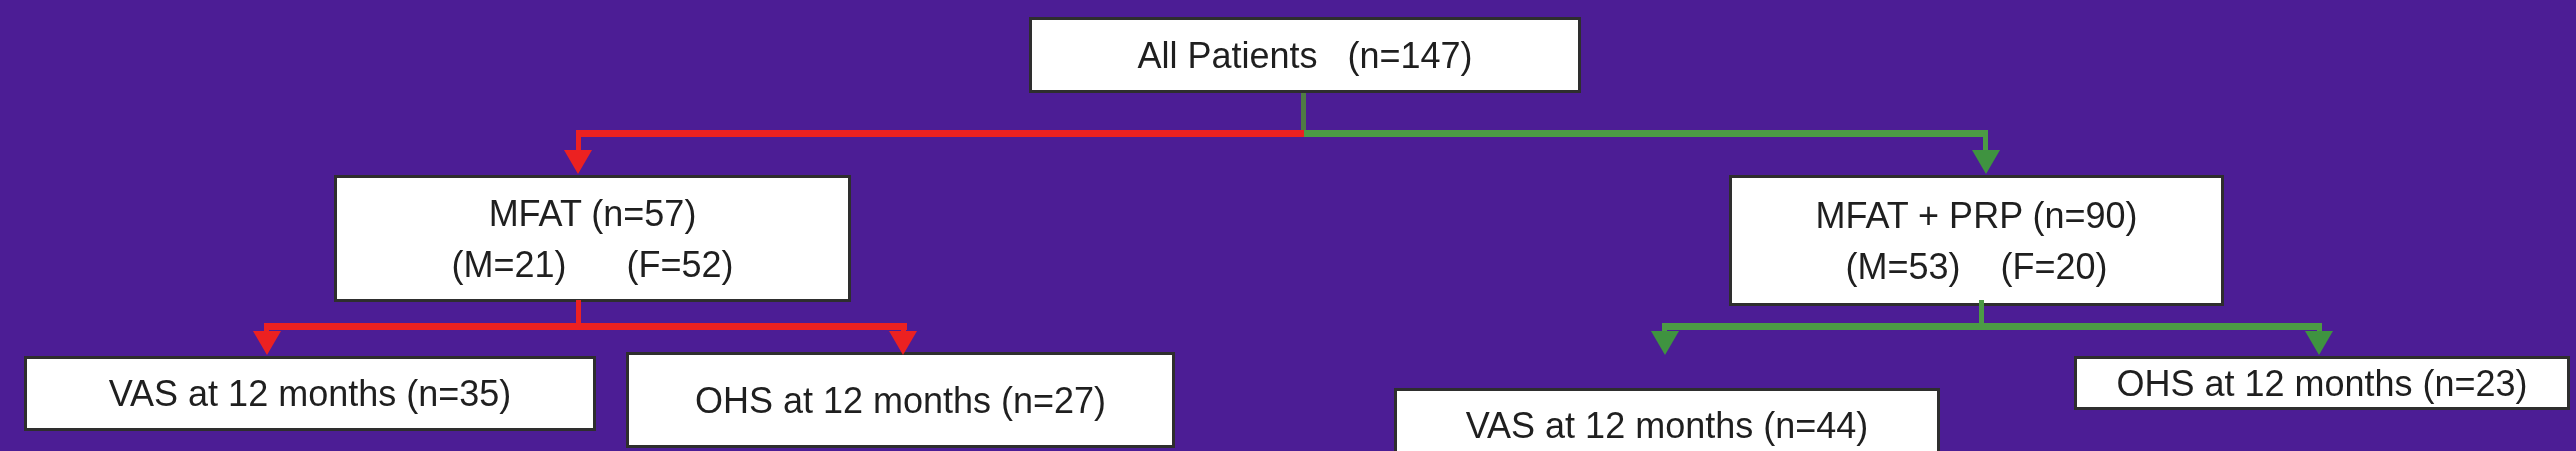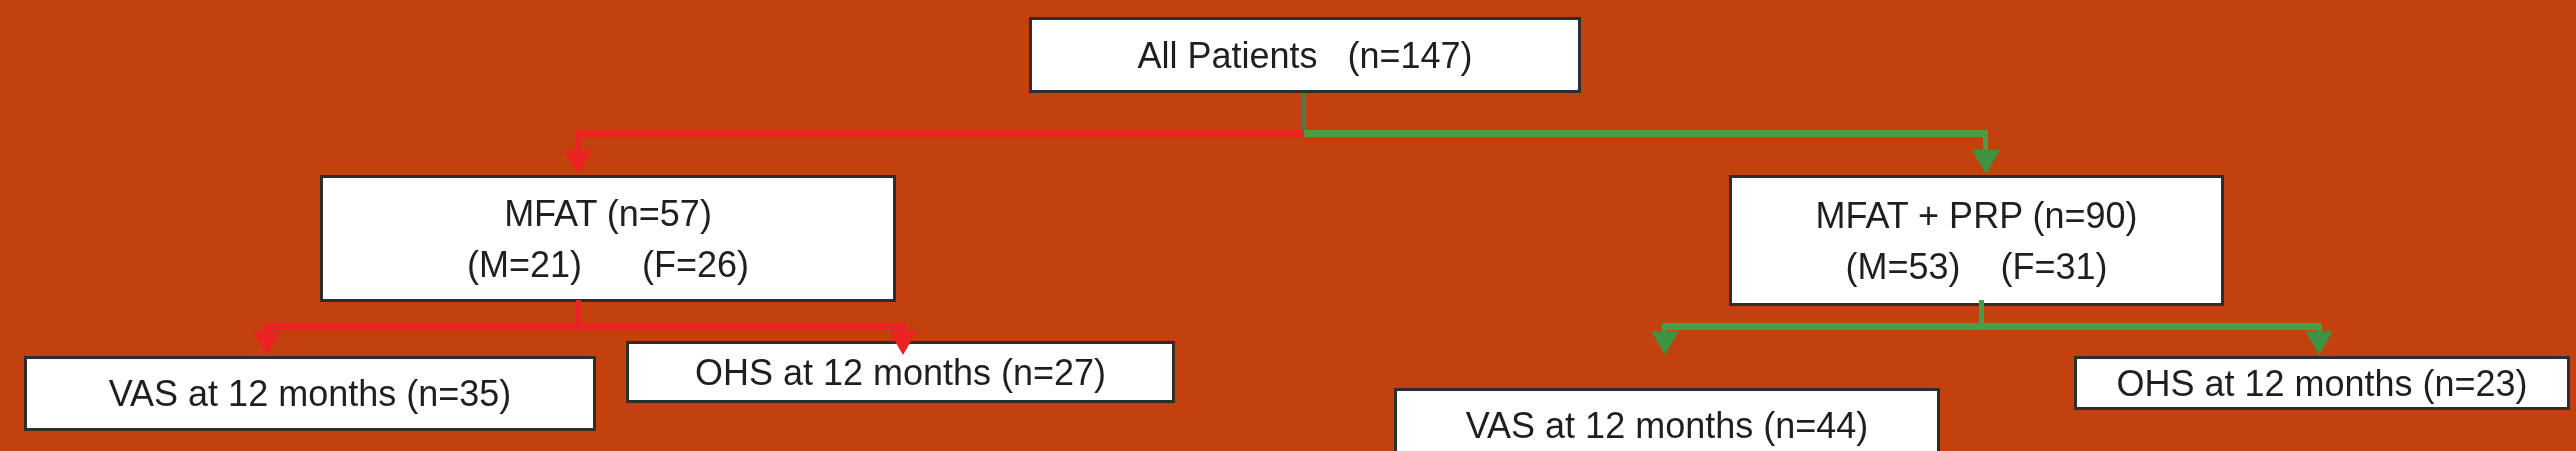--- a/index.html
+++ b/index.html
@@ -4,21 +4,21 @@
 <style>
   html, body {
     margin: 0;
     padding: 0;
     background: #ffffff;
   }
   .stage {
     position: relative;
     width: 2576px;
     height: 452px;
-    background: #c2410c;
+    background: #4c1d95;
     font-family: "Liberation Sans", sans-serif;
     color: #1f1f1f;
     overflow: hidden;
   }
   .node {
     position: absolute;
     box-sizing: border-box;
     border: 3px solid #2e2e2e;
     background: #ffffff;
     display: flex;
@@ -48,24 +48,24 @@
     border-left: 14px solid transparent;
     border-right: 14px solid transparent;
     border-top-width: 24.6px;
     border-top-style: solid;
   }
   .arrow-red   { border-top-color: #ec2121; }
   .arrow-green { border-top-color: #3f9340; }
 
   
   #box-root     { left: 1029px; top: 17px;  width: 552px; height: 76px; }
-  #box-mfat     { left: 320px;  top: 175px; width: 576px; height: 127px; }
+  #box-mfat     { left: 334px;  top: 175px; width: 517px; height: 127px; }
   #box-mfatprp  { left: 1729px; top: 175px; width: 495px; height: 131px; }
   #box-vas35    { left: 24px;   top: 356px; width: 572px; height: 75px; }
-  #box-ohs27    { left: 626px;  top: 341px; width: 549px; height: 62px; }
+  #box-ohs27    { left: 626px;  top: 352px; width: 549px; height: 96px; }
   #box-vas44    { left: 1394px; top: 356px; width: 546px; height: 75px; margin-top: 32px; }
   #box-ohs23    { left: 2074px; top: 356px; width: 496px; height: 54px; }
 
   
   
   #stub-root        { left: 1301px; top: 93px; height: 40px; }
   #l1-red-h         { left: 578px;  top: 130px; width: 726px; }
   #l1-green-h       { left: 1304px; top: 130px; width: 684px; }
   #l1-red-v         { left: 576px;  top: 130px; height: 25px; }
   #l1-green-v       { left: 1983px; top: 130px; height: 25px; }
@@ -92,26 +92,26 @@
 <body>
 
 <div class="stage">
 
   <div class="node" id="box-root">
     <div class="lbl">All Patients   (n=147)</div>
   </div>
 
   <div class="node" id="box-mfat">
     <div class="lbl">MFAT (n=57)</div>
-    <div class="lbl">(M=21)      (F=26)</div>
+    <div class="lbl">(M=21)      (F=52)</div>
   </div>
 
   <div class="node" id="box-mfatprp">
     <div class="lbl">MFAT + PRP (n=90)</div>
-    <div class="lbl">(M=53)    (F=31)</div>
+    <div class="lbl">(M=53)    (F=20)</div>
   </div>
 
   <div class="node" id="box-vas35">
     <div class="lbl">VAS at 12 months (n=35)</div>
   </div>
 
   <div class="node" id="box-ohs27">
     <div class="lbl">OHS at 12 months (n=27)</div>
   </div>
 

